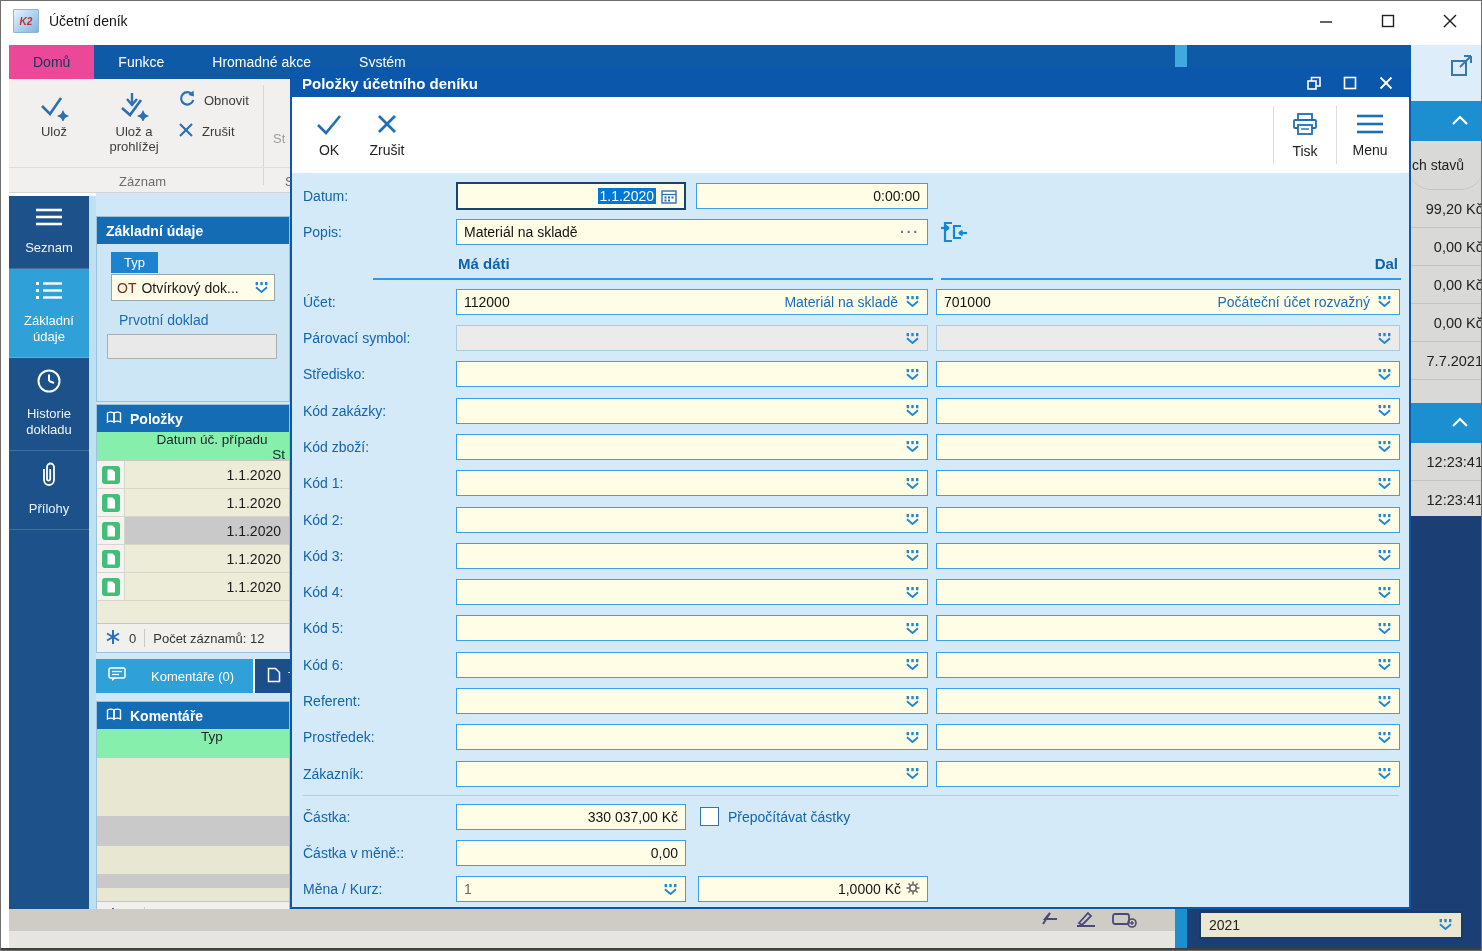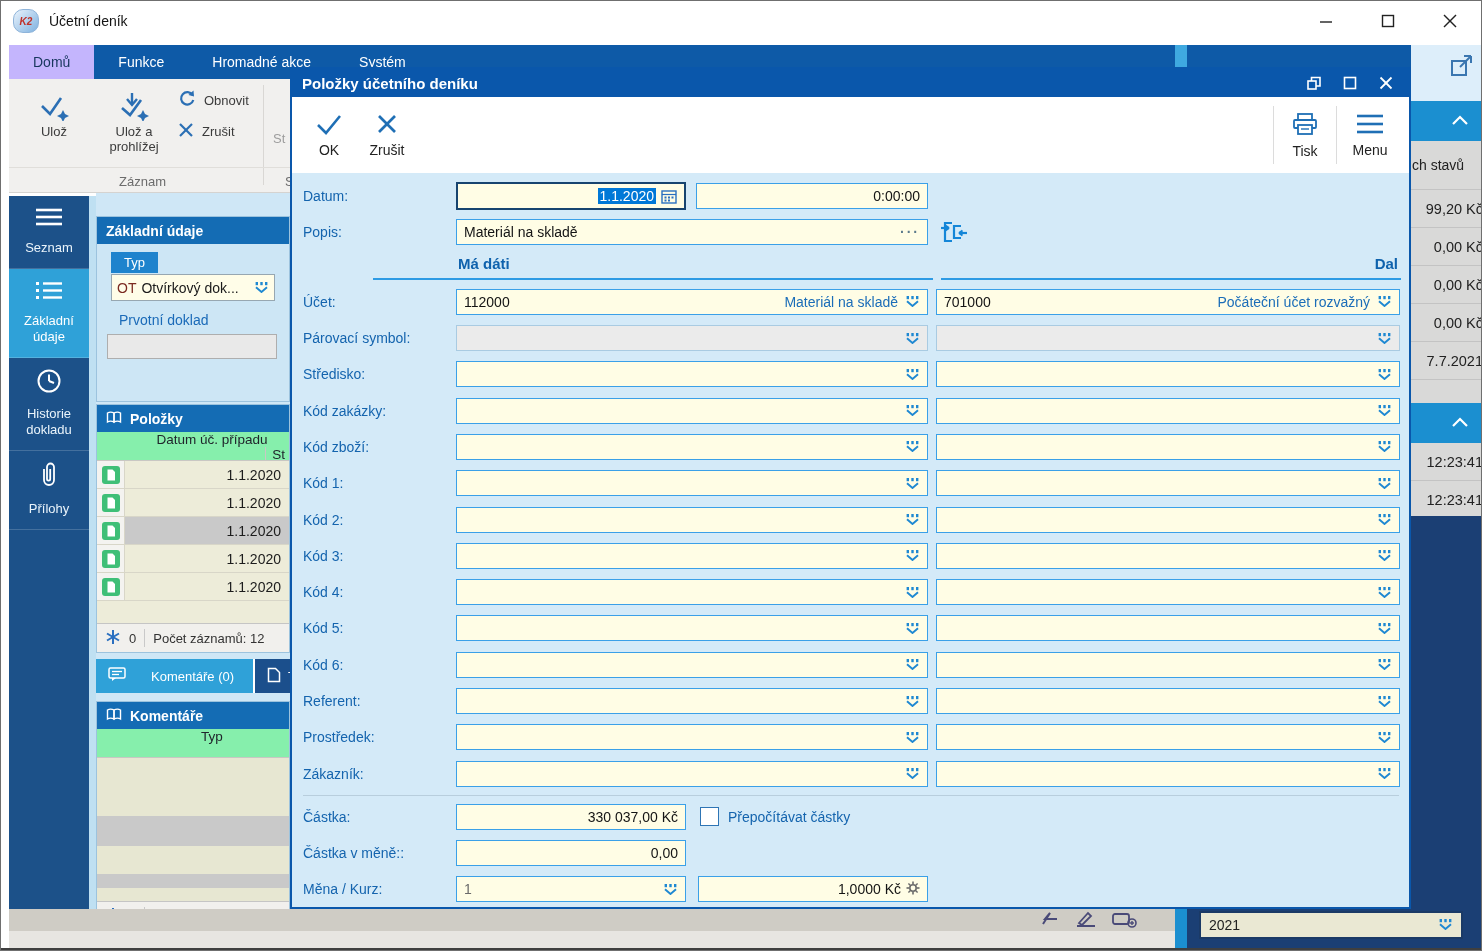--- a/index.html
+++ b/index.html
@@ -1,29 +1,29 @@
 <!DOCTYPE html>
 <html><head>
 <meta charset="utf-8">
 <style>
   html,body{margin:0;padding:0;background:#9a9a9a;font-family:"Liberation Sans",sans-serif;}
   .screen{position:relative;width:1482px;height:951px;background:#ffffff;overflow:hidden;border:1px solid #6f6f6f;box-sizing:border-box;}
 
   
   .titlebar{position:absolute;left:0;top:0;right:0;height:40px;background:#ffffff;display:flex;align-items:center;}
   .artifact{position:absolute;left:0;top:0;width:112px;height:4px;background:#3a3a3a;}
-  .app-icon{margin-left:12px;width:24px;height:22px;border-radius:10px;background:linear-gradient(135deg,#eaf3fc,#7fb2e0);border:1px solid #8fb4da;display:flex;align-items:center;justify-content:center;font-size:10px;font-weight:bold;font-style:italic;color:#c03028;}
+  .app-icon{margin-left:12px;width:24px;height:22px;border-radius:1px;background:linear-gradient(135deg,#eaf3fc,#7fb2e0);border:1px solid #8fb4da;display:flex;align-items:center;justify-content:center;font-size:10px;font-weight:bold;font-style:italic;color:#c03028;}
   .title-text{margin-left:10px;font-size:14px;color:#141414;}
   .win-controls{position:absolute;right:0;top:0;height:40px;display:flex;}
   .win-btn{width:62px;height:40px;display:flex;align-items:center;justify-content:center;}
 
   
   .ribbon-tabs{position:absolute;left:8px;top:44px;width:1466px;height:34px;background:#0e5aa7;display:flex;}
   .rtab{padding:0 24px;color:#ffffff;font-size:14px;display:flex;align-items:center;height:34px;box-sizing:border-box;}
-  .rtab.active{background:#c4b5fd;color:#17365d;}
+  .rtab.active{background:#ec4899;color:#17365d;}
   .tab-accent{position:absolute;left:1166px;top:0;width:12px;height:22px;background:#3fa9e0;}
   .ribbon-body{position:absolute;left:8px;top:78px;width:1466px;height:114px;background:#f1f0ee;border-bottom:1px solid #d5d3d0;box-sizing:border-box;}
   .rb-btn{position:absolute;display:flex;flex-direction:column;align-items:center;color:#3b3b3b;font-size:13px;text-align:center;line-height:15px;}
   .rb-small{position:absolute;display:flex;align-items:center;color:#3b3b3b;font-size:13px;gap:7px;}
   .rb-partial{position:absolute;left:264px;top:52px;color:#9d9d9d;font-size:13px;}
   .group-sep{position:absolute;left:254px;top:6px;width:1px;height:100px;background:#d9d7d4;}
   .group-row{position:absolute;left:0;bottom:0;height:24px;width:100%;border-top:1px solid #e0deda;}
   .group-label{position:absolute;bottom:3px;color:#6c6c6c;font-size:13px;}
 
   
@@ -57,21 +57,21 @@
   .ktab{display:flex;align-items:center;gap:7px;font-size:13px;color:#ffffff;padding:0 12px;}
   .ktab.active{background:#2fa1d8;}
   .ktab.dark{background:#1b4f8c;border-left:2px solid #ffffff;}
   .kom-band{background:#c9c9c9;}
 
   
   .rp-corner{position:absolute;left:1410px;top:44px;width:72px;height:56px;background:#ddeefa;}
   .rp-head{position:absolute;left:1408px;width:74px;height:40px;background:#1b8fd0;display:flex;align-items:center;justify-content:flex-end;padding-right:14px;box-sizing:border-box;}
   .rp-list{position:absolute;left:1408px;width:74px;background:#d9d9d8;}
   .rp-item{height:37px;display:flex;align-items:center;justify-content:flex-end;font-size:14.5px;color:#222;border-bottom:1px solid #c3c3c3;}
-  .rp-label{height:48px;display:flex;align-items:center;padding-left:3px;font-size:14px;color:#222;border-bottom:1px solid #c3c3c3;}
+  .rp-label{height:48px;display:flex;align-items:center;padding-left:3px;font-size:14px;color:#222;border-bottom:1px solid #c3c3c3;border-radius:22px;}
   .rp-navy{position:absolute;left:1408px;top:515px;width:74px;height:393px;background:#1b3f74;}
 
   
   .bbar1{position:absolute;left:8px;top:908px;width:1178px;height:22px;background:#cfccc5;}
   .bbar2{position:absolute;left:8px;top:930px;width:1178px;height:17px;background:#e7e5e1;}
   .b-accent{position:absolute;left:1174px;top:908px;width:12px;height:39px;background:#1b8fd0;}
   .b-navy{position:absolute;left:1186px;top:880px;width:296px;height:67px;background:#1b3f74;}
   .b-icons{position:absolute;left:1040px;top:909px;display:flex;gap:14px;align-items:center;}
   .year-combo{position:absolute;left:1198px;top:910px;width:264px;height:28px;background:#eae8d3;border:2px solid #1b3a66;box-sizing:border-box;display:flex;align-items:center;padding:0 8px;font-size:14px;color:#222;}
   .bottom-edge{position:absolute;left:0;top:947px;width:1482px;height:4px;background:#3f3f3f;}

